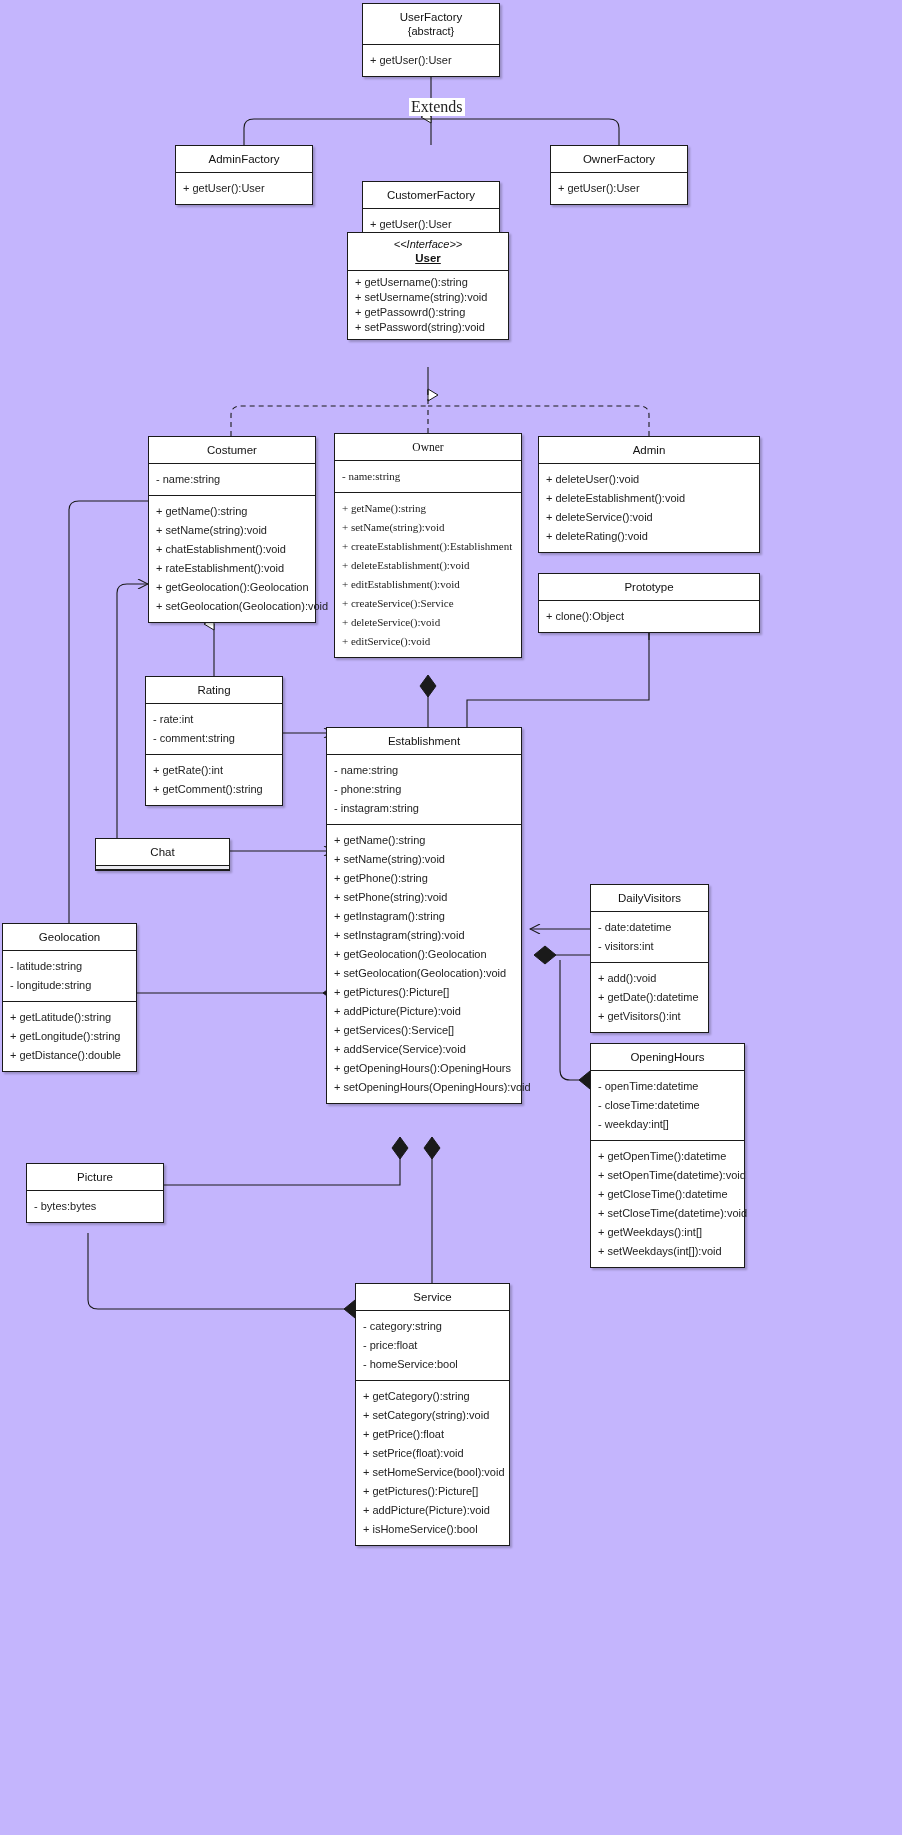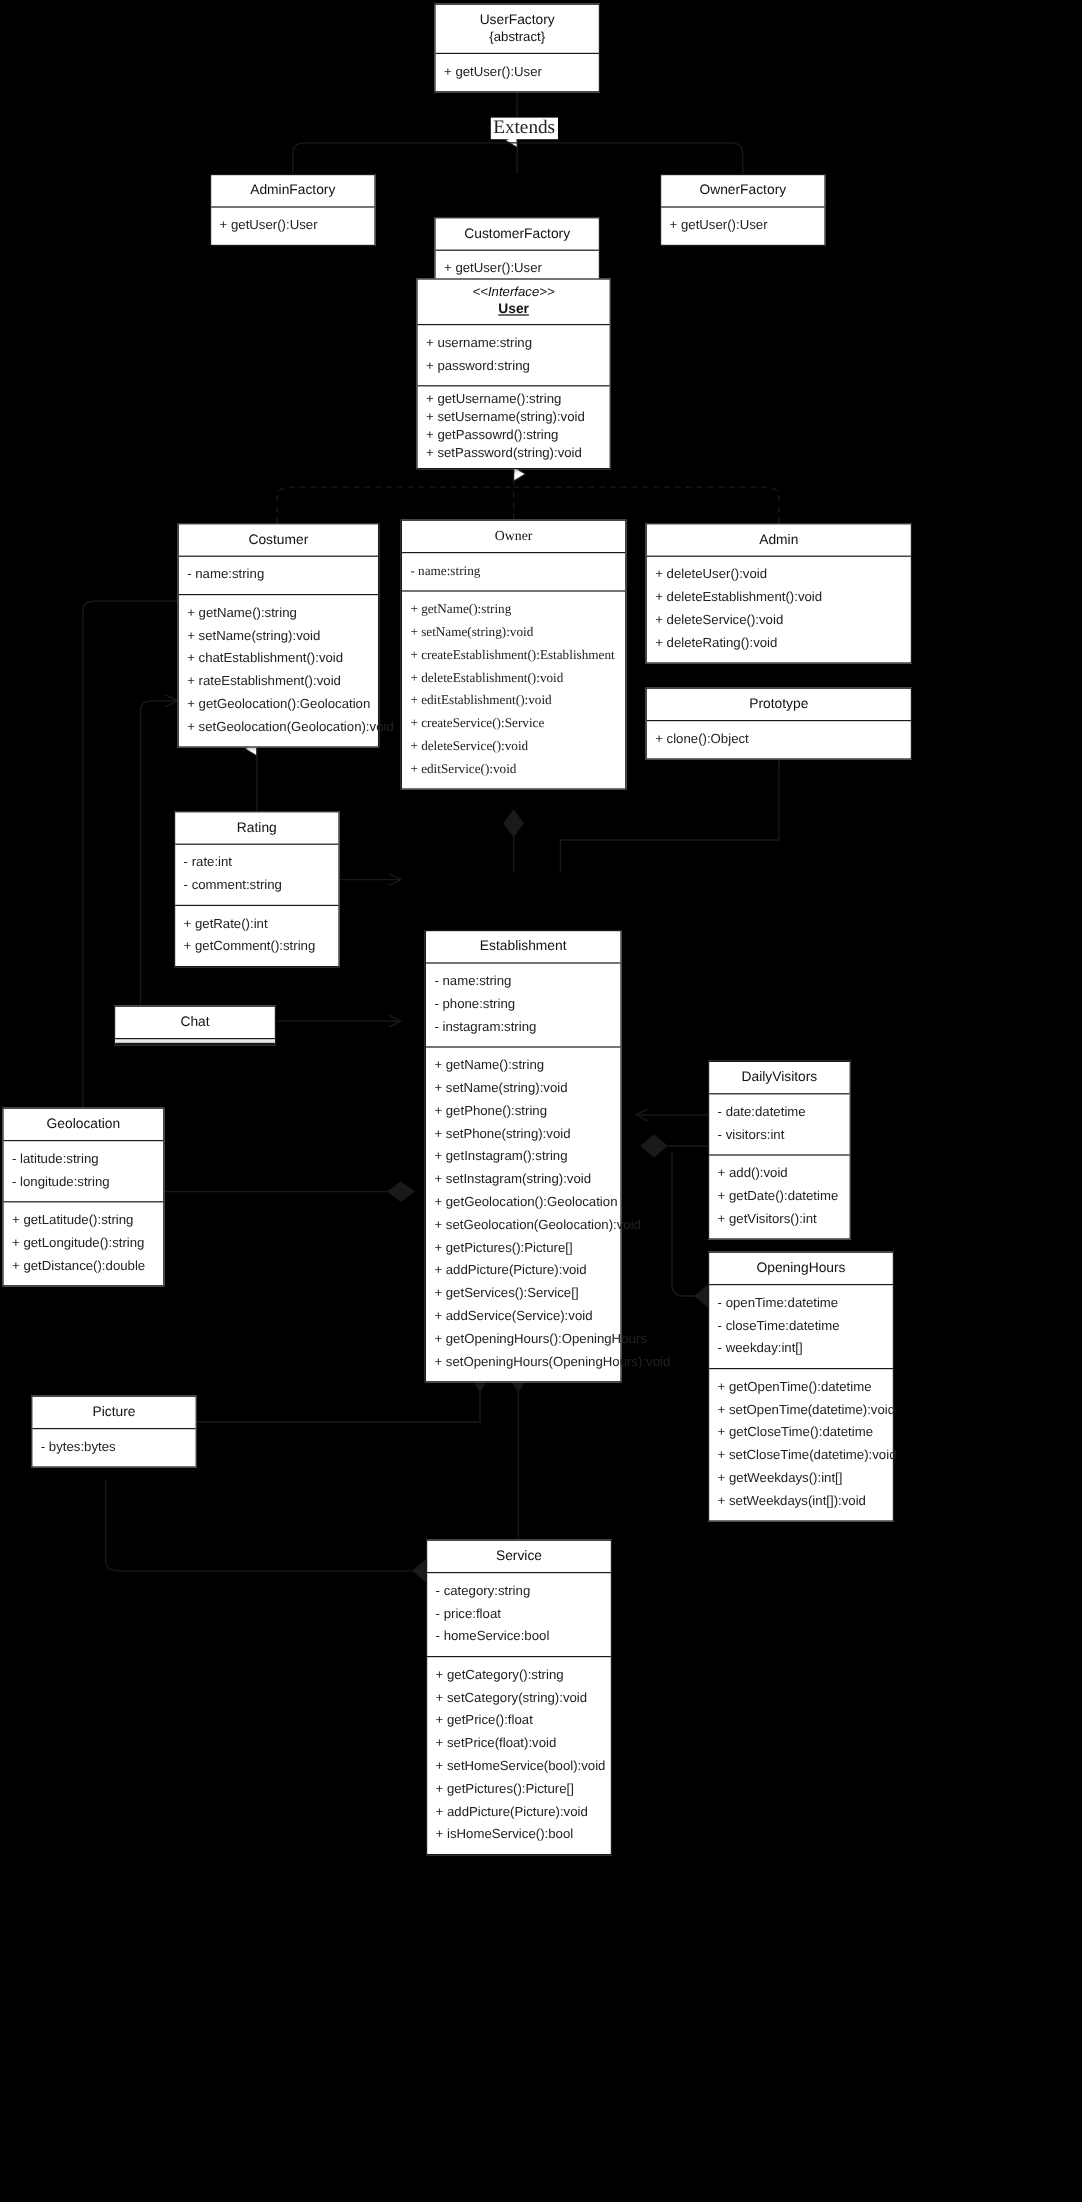--- a/index.html
+++ b/index.html
@@ -4,21 +4,21 @@
 <style>
   html,body{margin:0;padding:0;background:#ffffff;}
   body{
     font-family:"Liberation Sans", sans-serif;
     -webkit-font-smoothing:antialiased;
   }
   #canvas{
     position:relative;
     width:902px;
     height:1835px;
-    background:#000000;
+    background:#c4b5fd;
     overflow:hidden;
   }
   svg#wires{
     position:absolute;
     left:0; top:0;
     width:902px; height:1835px;
     pointer-events:none;
   }
   .uml{
     position:absolute;
@@ -172,24 +172,20 @@
         </div>
       </div>
       <div class="uml" style="left: 550px; top: 145px; width: 138px;">
         <div class="hdr"><span class="">OwnerFactory</span></div>
         <div class="sect">
           <div class="row">+ getUser():User</div>
         </div>
       </div>
       <div class="uml" style="left: 347px; top: 232px; width: 162px;">
         <div class="hdr stereo"><span class="stereotype">&lt;&lt;Interface&gt;&gt;</span><span class="nm">User</span></div>
-        <div class="sect">
-          <div class="row">+ username:string</div>
-          <div class="row">+ password:string</div>
-        </div>
         <div class="sect" style="padding: 4px 0px;">
           <div class="row" style="padding: 1px 6px 1px 7px;">+ getUsername():string</div>
           <div class="row" style="padding: 1px 6px 1px 7px;">+ setUsername(string):void</div>
           <div class="row" style="padding: 1px 6px 1px 7px;">+ getPassowrd():string</div>
           <div class="row" style="padding: 1px 6px 1px 7px;">+ setPassword(string):void</div>
         </div>
       </div>
       <div class="uml" style="left: 148px; top: 436px; width: 168px;">
         <div class="hdr"><span class="">Costumer</span></div>
         <div class="sect">
@@ -243,21 +239,21 @@
         </div>
         <div class="sect">
           <div class="row">+ getRate():int</div>
           <div class="row">+ getComment():string</div>
         </div>
       </div>
       <div class="uml plain" style="left: 95px; top: 838px; width: 135px;">
         <div class="hdr"><span class="">Chat</span></div>
         <div class="dblrule"></div>
       </div>
-      <div class="uml" style="left: 354px; top: 727px; width: 164px; margin-top: 48px;">
+      <div class="uml" style="left: 326px; top: 727px; width: 196px;">
         <div class="hdr"><span class="">Establishment</span></div>
         <div class="sect">
           <div class="row">- name:string</div>
           <div class="row">- phone:string</div>
           <div class="row">- instagram:string</div>
         </div>
         <div class="sect">
           <div class="row">+ getName():string</div>
           <div class="row">+ setName(string):void</div>
           <div class="row">+ getPhone():string</div>

